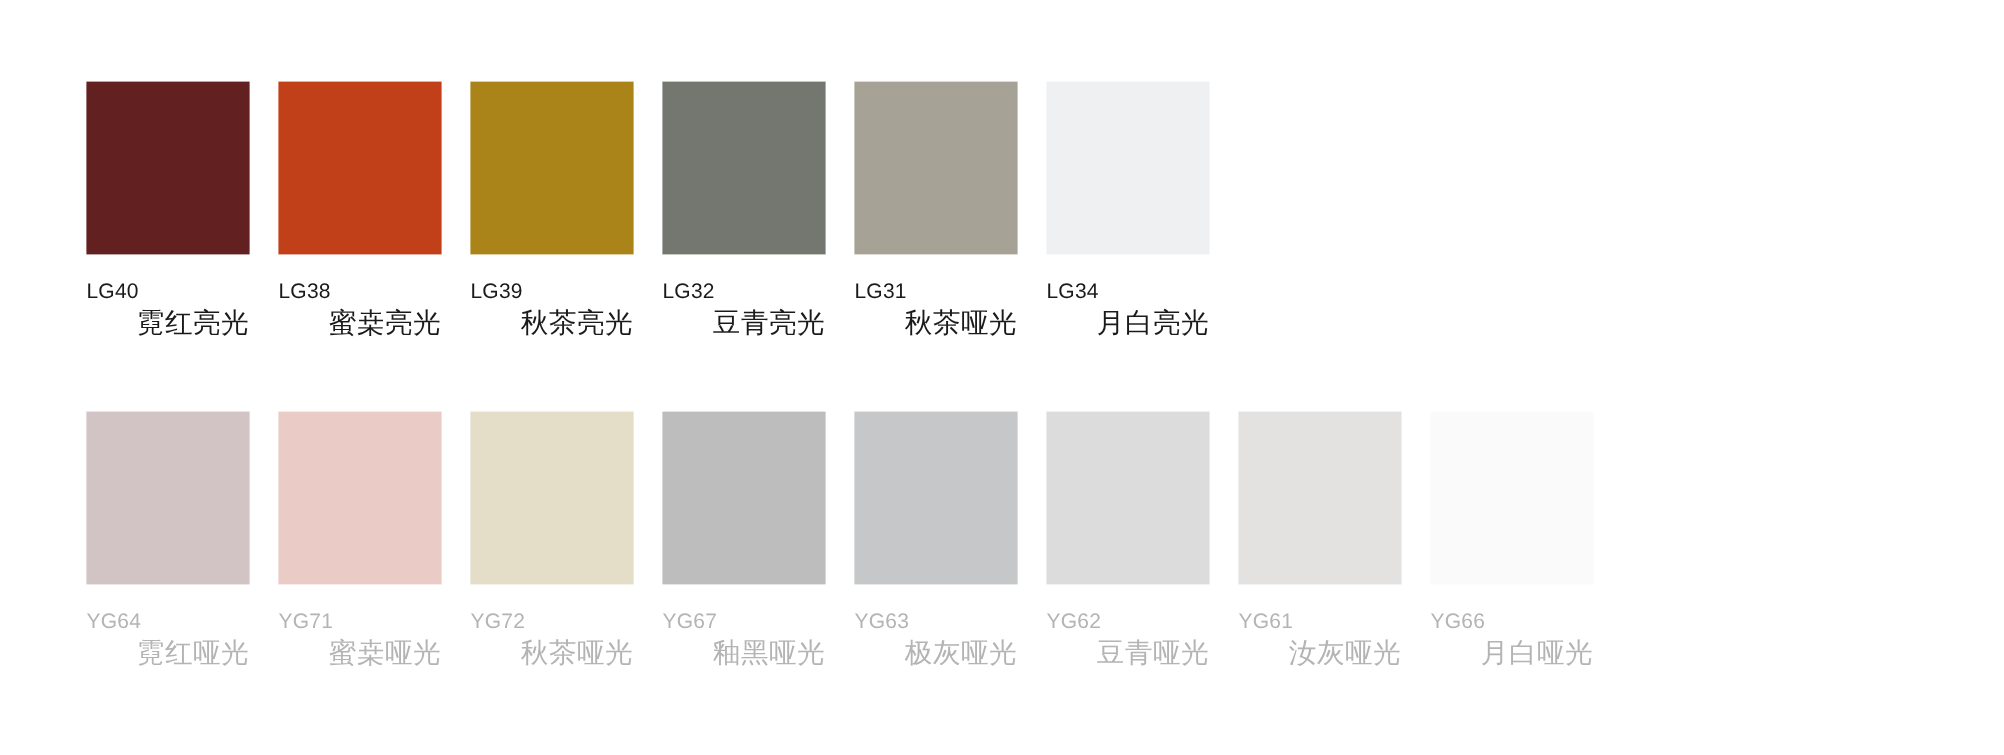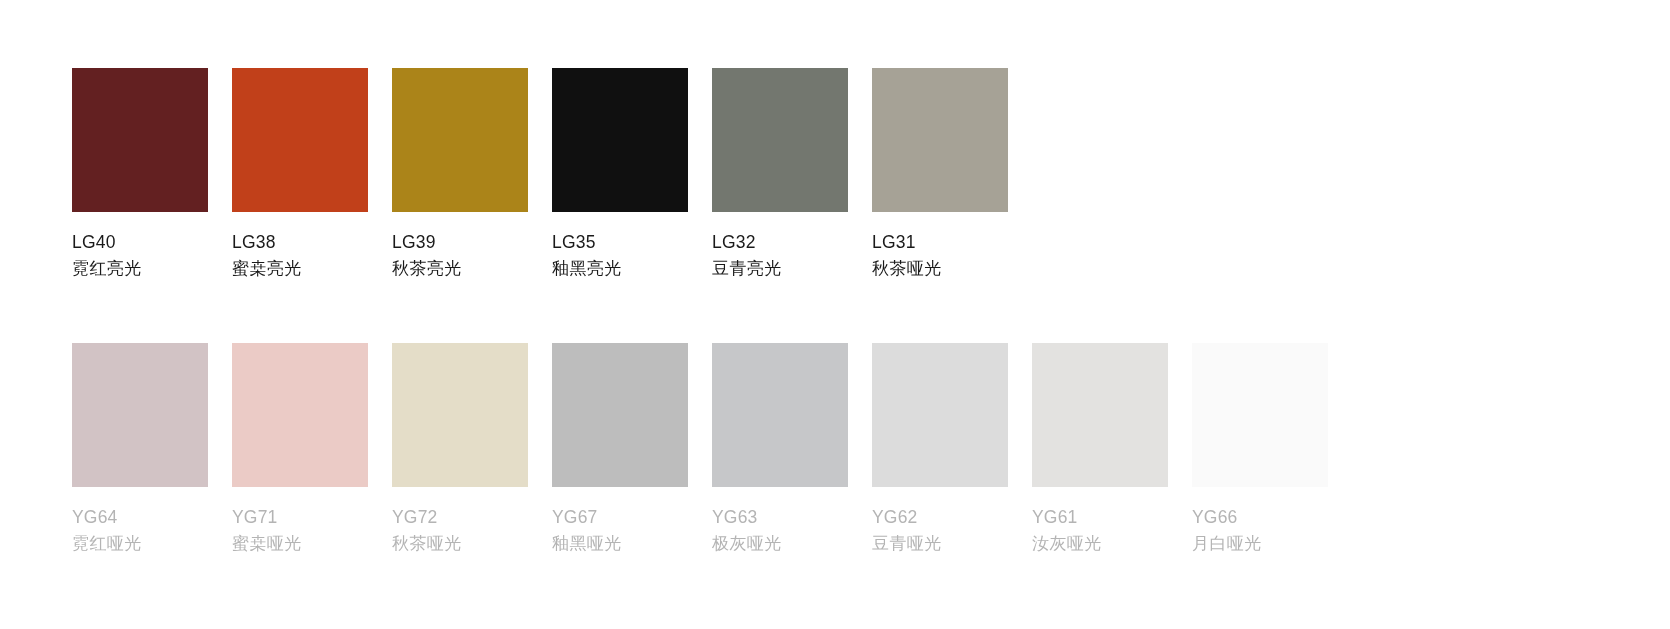--- a/index.html
+++ b/index.html
@@ -42,24 +42,25 @@
   }
   .swatch-code {
     margin-top: 17px;
     font-size: 17.5px;
     line-height: 26px;
     letter-spacing: 0.2px;
     white-space: nowrap;
   }
   .swatch-name {
     margin-top: 1px;
-    font-size: 17px;
+    font-size: 23px;
     line-height: 26px;
     letter-spacing: 0.4px;
     white-space: nowrap;
+    margin-left: 42px;
   }
   .row-gloss .swatch-code,
   .row-gloss .swatch-name { color: #1a1a1a; }
   .row-matte .swatch-code,
   .row-matte .swatch-name { color: #b4b4b4; text-align: right; }
 </style>
 </head>
 <body>
 
 <div id="palette-page">
@@ -74,33 +75,33 @@
       <div class="swatch-chip" style="background-color: rgb(193, 64, 26);"></div>
       <div class="swatch-code">LG38</div>
       <div class="swatch-name">蜜桒亮光</div>
     </div>
     <div class="swatch-cell">
       <div class="swatch-chip" style="background-color: rgb(171, 132, 25);"></div>
       <div class="swatch-code">LG39</div>
       <div class="swatch-name">秋茶亮光</div>
     </div>
     <div class="swatch-cell">
-      <div class="swatch-chip" style="background-color: rgb(16, 16, 16);"></div>
-      <div class="swatch-code">LG35</div>
-      <div class="swatch-name">釉黑亮光</div>
-    </div>
-    <div class="swatch-cell">
       <div class="swatch-chip" style="background-color: rgb(115, 119, 111);"></div>
       <div class="swatch-code">LG32</div>
       <div class="swatch-name">豆青亮光</div>
     </div>
     <div class="swatch-cell">
       <div class="swatch-chip" style="background-color: rgb(166, 162, 150);"></div>
       <div class="swatch-code">LG31</div>
       <div class="swatch-name">秋茶哑光</div>
+    </div>
+    <div class="swatch-cell">
+      <div class="swatch-chip" style="background-color: rgb(239, 240, 242);"></div>
+      <div class="swatch-code">LG34</div>
+      <div class="swatch-name">月白亮光</div>
     </div>
   </div>
 
   <div class="swatch-row row-matte">
     <div class="swatch-cell">
       <div class="swatch-chip" style="background-color: rgb(210, 195, 197);"></div>
       <div class="swatch-code">YG64</div>
       <div class="swatch-name">霓红哑光</div>
     </div>
     <div class="swatch-cell">

